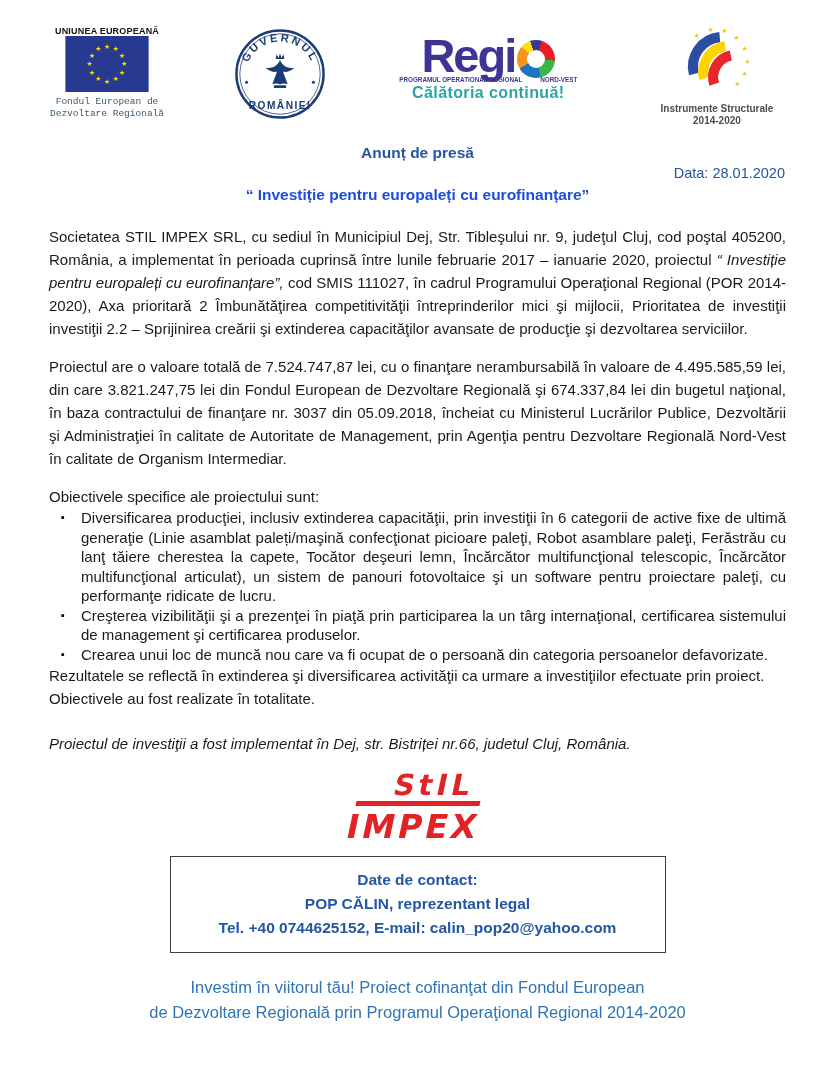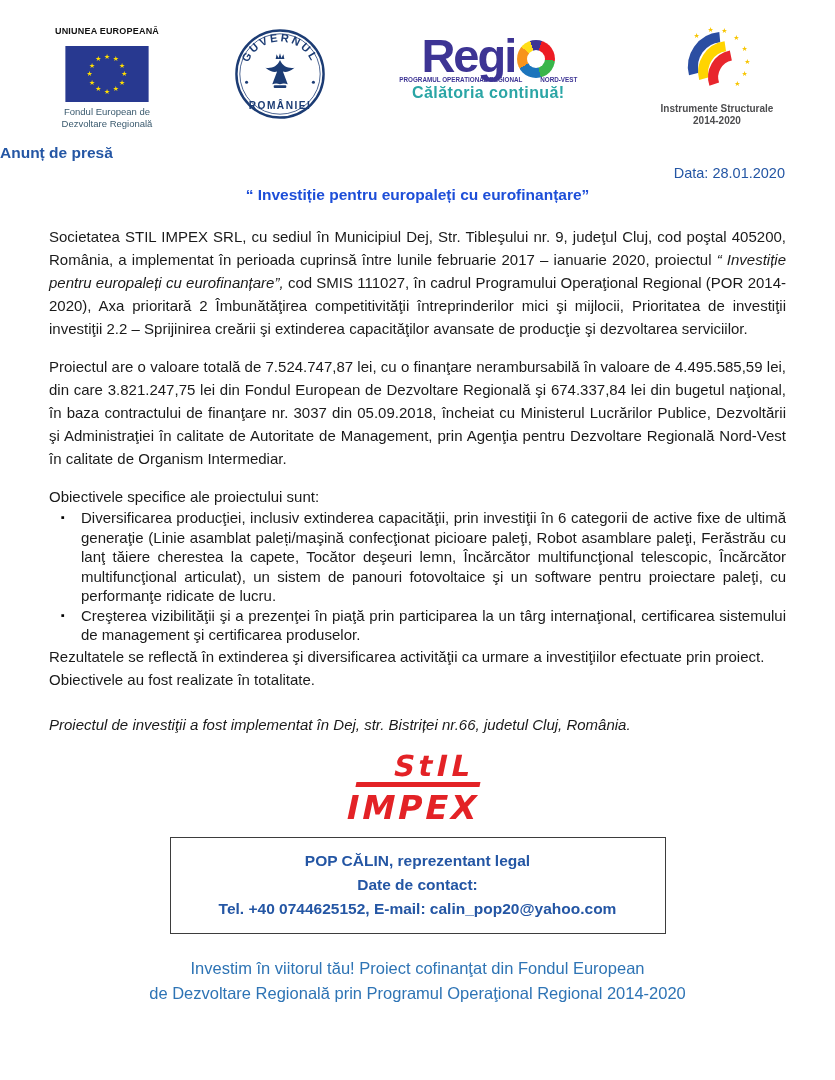--- a/index.html
+++ b/index.html
@@ -4,39 +4,39 @@
 <style>
   html,body{margin:0;padding:0;background:#ffffff;}
   body{width:835px;height:1080px;overflow:hidden;
        font-family:"Liberation Sans","DejaVu Sans",sans-serif;color:#1a1a1a;}
   .page{width:835px;height:1080px;position:relative;}
 
   
   .logos-row{display:flex;justify-content:space-between;align-items:flex-start;
              padding:26px 48px 0 48px;height:104px;}
   .logo-eu{width:118px;text-align:center;}
-  .eu-title{font-size:9px;font-weight:bold;color:#111;letter-spacing:.2px;margin-bottom:10px;}
+  .eu-title{font-size:9px;font-weight:bold;color:#111;letter-spacing:.2px;margin-bottom:0;}
   .eu-flag{display:block;margin:0 auto;}
-  .eu-sub{font-size:9.5px;color:#3a5a6e;line-height:12px;margin-top:4px;}
+  .eu-sub{font-size:9.5px;color:#3a5a6e;line-height:12px;margin-top:4px;font-family:Liberation Mono, monospace;}
   .logo-gov{width:100px;text-align:center;margin-top:2px;}
   .logo-regio{width:190px;text-align:center;margin-top:8px;}
   .regio-row{display:flex;align-items:flex-end;justify-content:center;}
   .regio-word{font-size:47px;line-height:44px;font-weight:800;color:#3d3494;letter-spacing:-2px;}
   .regio-wheel{width:38px;height:38px;border-radius:50%;margin:4px 0 0 2px;position:relative;
      background:conic-gradient(from 0deg,#3d3494 0deg 18deg,#ed1c24 18deg 95deg,#39b54a 95deg 165deg,
                 #1c75bc 165deg 240deg,#f7941d 240deg 310deg,#ffde17 310deg 342deg,#3d3494 342deg 360deg);}
   .regio-wheel::after{content:"";position:absolute;inset:10px;background:#fff;border-radius:50%;}
   .regio-sub{display:flex;justify-content:space-between;font-size:6.3px;font-weight:bold;
              color:#3d3494;margin:-2px 6px 1px 6px;}
   .regio-tagline{font-size:16px;font-weight:bold;color:#2aa5a5;letter-spacing:.4px;}
   .logo-struct{width:140px;text-align:center;}
   .struct-text{font-size:10px;font-weight:bold;color:#4d4d4f;line-height:12px;margin-top:1px;}
 
   
-  .press-title{font-size:15.5px;font-weight:bold;color:#2456a4;margin-top:14px;}
+  .press-title{font-size:15.5px;font-weight:bold;color:#2456a4;text-align:center;margin-top:14px;}
   .date-line{font-size:14.5px;color:#2456a4;text-align:right;padding-right:50px;margin-top:3px;}
   .doc-subtitle{font-size:15.5px;font-weight:bold;color:#1d4ed8;text-align:center;margin-top:5px;}
 
   
   .content{padding:0 49px;font-size:15px;line-height:23px;text-align:justify;}
   .p1{margin-top:21px;}
   .p2{margin-top:12px;}
   .it{font-style:italic;}
   .obj-intro{margin-top:8px;}
   ul.obj-list{margin:0;padding:0 0 0 32px;list-style:none;line-height:19.5px;}
@@ -156,36 +156,37 @@
 
   <div class="content">
     <p class="p1"><span>Societatea STIL IMPEX SRL, cu sediul în Municipiul Dej, Str. Tibleşului nr. 9, judeţul Cluj, cod poştal 405200, România, a implementat în perioada cuprinsă între lunile februarie 2017 – ianuarie 2020, proiectul </span><span class="it">“ Investiție pentru europaleți cu eurofinanțare”,</span><span> cod SMIS 111027, în cadrul Programului Operaţional Regional (POR 2014-2020), Axa prioritară 2 Îmbunătăţirea competitivităţii întreprinderilor mici şi mijlocii, Prioritatea de investiţii investiţii 2.2 – Sprijinirea creării şi extinderea capacităţilor avansate de producţie şi dezvoltarea serviciilor.</span></p>
 
     <p class="p2">Proiectul are o valoare totală de 7.524.747,87 lei, cu o finanţare nerambursabilă în valoare de 4.495.585,59 lei, din care 3.821.247,75 lei din Fondul European de Dezvoltare Regională şi 674.337,84 lei din bugetul naţional, în baza contractului de finanţare nr. 3037  din 05.09.2018, încheiat cu Ministerul Lucrărilor Publice, Dezvoltării şi Administraţiei în calitate de Autoritate de Management, prin Agenţia pentru Dezvoltare Regională Nord-Vest în calitate de Organism Intermediar.</p>
 
     <p class="obj-intro plain-line">Obiectivele specifice ale proiectului sunt:</p>
     <ul class="obj-list">
       <li>Diversificarea producţiei, inclusiv extinderea capacităţii, prin investiţii în 6 categorii de active fixe de ultimă generaţie (Linie asamblat paleți/maşină confecţionat picioare paleţi, Robot asamblare paleţi, Ferăstrău cu lanţ tăiere cherestea la capete, Tocător deşeuri lemn, Încărcător multifuncţional telescopic, Încărcător multifuncţional articulat), un sistem de panouri fotovoltaice şi un software pentru proiectare paleţi, cu performanţe ridicate de lucru.</li>
       <li>Creşterea vizibilităţii şi a prezenţei în piaţă prin participarea la un târg internaţional, certificarea sistemului de management şi certificarea produselor.</li>
+      <li>Crearea unui loc de muncă nou care va fi ocupat de o persoană din categoria persoanelor defavorizate.</li>
     </ul>
     <p class="plain-line">Rezultatele se reflectă în extinderea şi diversificarea activităţii ca urmare a investiţiilor efectuate prin proiect.</p>
     <p class="plain-line">Obiectivele au fost realizate în totalitate.</p>
     <p class="location-line">Proiectul de investiţii a fost implementat în Dej, str. Bistriței nr.66, judetul Cluj, România.</p>
   </div>
 
   <div class="stil-logo">
     <div class="stil-inner">
       <div class="stil-line1">StIL</div>
       <div class="stil-line2">IMPEX</div>
     </div>
   </div>
 
   <div class="contact-box">
+    <div>Date de contact:</div>
     <div>POP CĂLIN, reprezentant legal</div>
-    <div>Date de contact:</div>
     <div>Tel. +40 0744625152, E-mail: calin_pop20@yahoo.com</div>
   </div>
 
   <div class="invest">
     <div>Investim în viitorul tău! Proiect cofinanţat din Fondul European</div>
     <div>de Dezvoltare Regională prin Programul Operaţional Regional 2014-2020</div>
   </div>
 
 </div>
 

